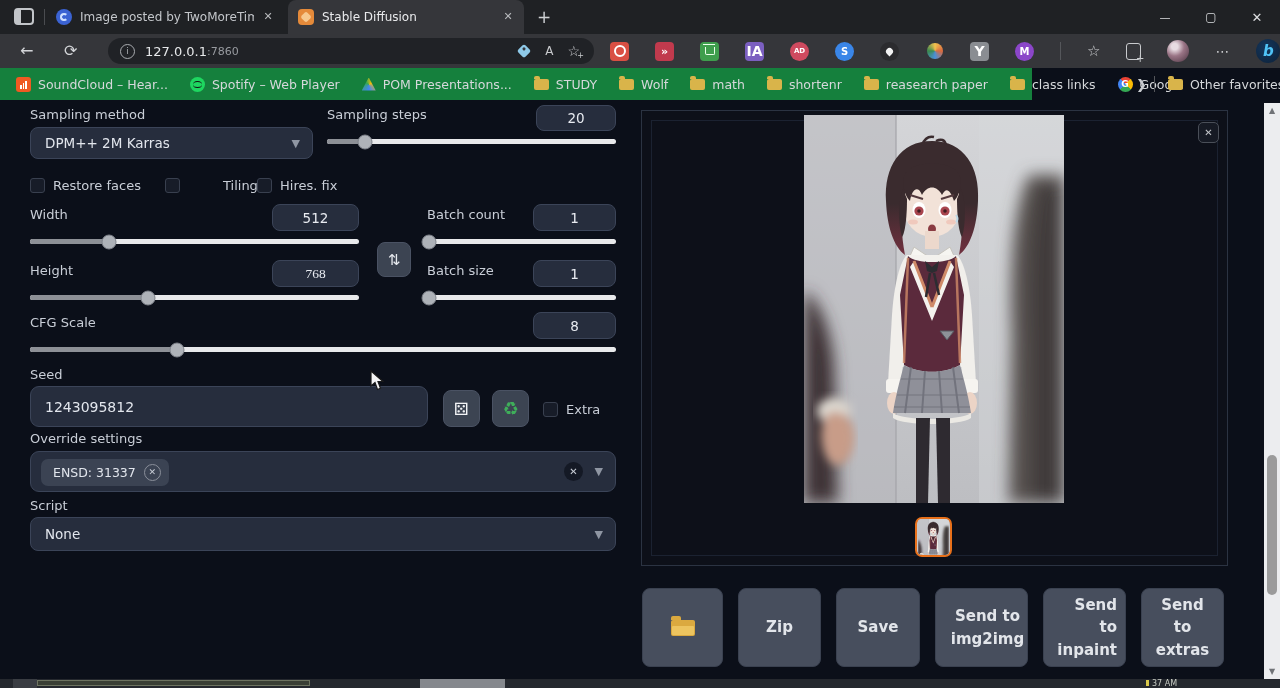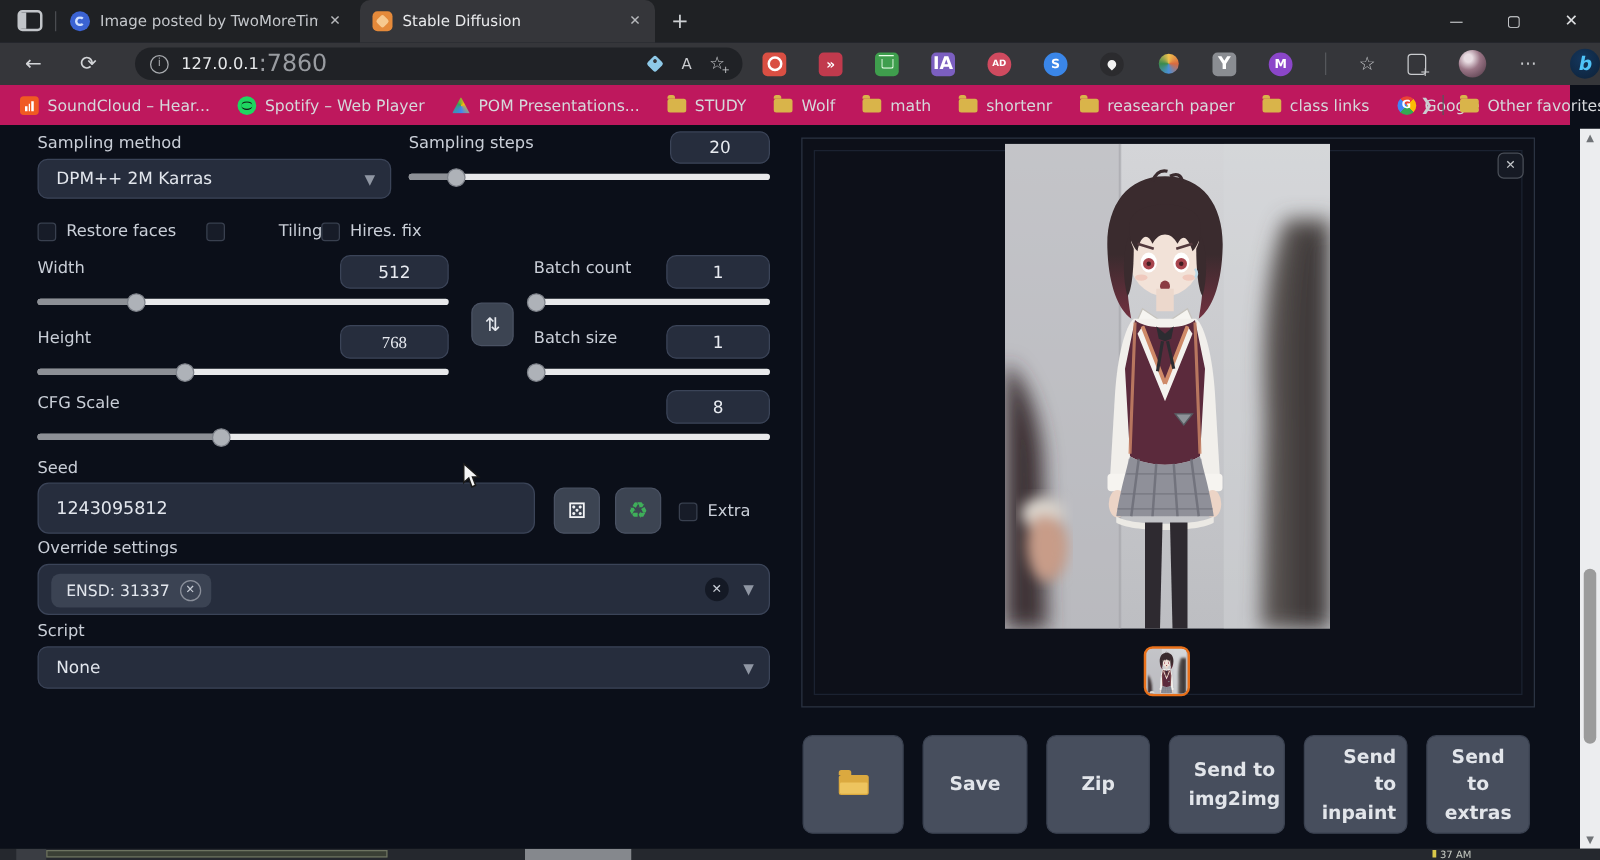--- a/index.html
+++ b/index.html
@@ -19,21 +19,21 @@
   .fav2{width:16px;height:16px;border-radius:4px;background:#e58a3a;margin-left:10px;position:relative;flex:none;}
   .fav2::after{content:'';position:absolute;inset:4px;background:#f7c98f;transform:rotate(45deg);border-radius:2px;}
   .tabclose{width:16px;height:16px;line-height:16px;text-align:center;font-size:11px;color:#b8babd;margin-right:8px;flex:none;border-radius:4px;}
   .newtab{position:absolute;left:534px;top:7px;width:20px;height:20px;color:#cdd0d3;font-size:17px;line-height:20px;text-align:center;}
   .winctl{position:absolute;top:0;width:46px;height:34px;display:flex;align-items:center;justify-content:center;color:#dcdee0;font-size:11px;}
 
   .toolbar{position:absolute;left:0;top:34px;width:1280px;height:34px;background:#35363a;}
   .navic{color:#d3d5d8;font-size:16px;}
   .addr{position:absolute;left:108px;top:38px;width:486px;height:26px;background:#202226;border-radius:13px;display:flex;align-items:center;color:#e6e8ea;}
   .addr .host{font-size:13px;}
-  .addr .port{font-size:19px;color:#989ba0;}
+  .addr .port{font-size:11px;color:#989ba0;}
   .infoicon{width:13px;height:13px;border:1px solid #a9acb0;border-radius:50%;font-size:9px;line-height:13px;text-align:center;color:#a9acb0;margin:0 10px 0 12px;flex:none;}
   .tagicon{width:10px;height:10px;background:#8ec9e8;border-radius:2px;transform:rotate(45deg);position:relative;flex:none;}
   .tagicon::after{content:'';position:absolute;width:3px;height:3px;background:#35363a;border-radius:50%;top:1.5px;left:1.5px;}
   .readaloud{color:#c9cbce;font-size:12px;flex:none;}
   .staradd{color:#c9cbce;font-size:14px;position:relative;flex:none;}
   .staradd i{position:absolute;right:-4px;bottom:-1px;font-style:normal;font-size:8px;}
   .extrow{position:absolute;left:610px;top:34px;height:34px;display:flex;align-items:center;gap:26px;}
   .ext{width:19px;height:19px;border-radius:4px;display:flex;align-items:center;justify-content:center;color:#fff;font-size:14px;font-weight:bold;flex:none;}
   .ring{width:8px;height:8px;border:2.2px solid #fff;border-radius:50%;}
   .trashg{width:8px;height:7px;border:1.4px solid #eaffea;border-top:none;border-radius:0 0 2px 2px;position:relative;}
@@ -41,21 +41,21 @@
   .ping{width:7px;height:7px;background:#f2f2f2;border-radius:50% 50% 50% 0;transform:rotate(-45deg);}
   .globeg{width:16px;height:16px;border-radius:50%;background:conic-gradient(#f2c14e,#d96a3f,#4a90d9,#3a8a4f,#f2c14e);}
   .vdiv{width:1px;height:18px;background:#55575b;}
   .star2{color:#c9cbce;font-size:15px;}
   .coll{width:13px;height:15px;border:1.6px solid #c9cbce;border-radius:3px;position:relative;color:#c9cbce;}
   .coll::after{content:'+';position:absolute;right:-4px;bottom:-5px;font-size:10px;}
   .avatar{width:22px;height:22px;border-radius:50%;background:radial-gradient(circle at 35% 30%,#e8dce2 15%,#9a7586 45%,#4a3340);}
   .dots{color:#c9cbce;font-size:14px;letter-spacing:1px;}
   .bing{width:24px;height:24px;border-radius:50%;background:radial-gradient(circle at 40% 35%,#14365c,#0d2138);display:flex;align-items:center;justify-content:center;color:#4fc3f7;font-weight:bold;font-style:italic;font-size:15px;}
 
-  .bookbar{position:absolute;left:0;top:68px;width:1256px;height:32px;background:#be185d;display:flex;align-items:center;color:#d6d8db;font-size:12.5px;}
+  .bookbar{position:absolute;left:0;top:68px;width:1032px;height:32px;background:#15803d;display:flex;align-items:center;color:#d6d8db;font-size:12.5px;}
   .bm{display:flex;align-items:center;gap:7px;margin-left:22px;white-space:nowrap;}
   .bm:first-child{margin-left:16px;}
   .folder-ic{width:15px;height:11px;background:#d9b44a;border-radius:2px;position:relative;flex:none;}
   .folder-ic::before{content:'';position:absolute;top:-3px;left:0;width:6px;height:3px;background:#d9b44a;border-radius:2px 2px 0 0;}
   .sc-ic{width:15px;height:15px;background:#f05a22;border-radius:3px;display:flex;align-items:flex-end;justify-content:center;gap:1px;padding-bottom:3px;box-sizing:border-box;flex:none;}
   .sc-ic b{width:1.6px;background:#fff;display:block;}
   .sp-ic{width:15px;height:15px;background:#1ed760;border-radius:50%;position:relative;flex:none;}
   .sp-ic::after{content:'';position:absolute;inset:4px 3px;border-top:1.6px solid #121212;border-bottom:1.6px solid #121212;border-radius:50%;}
   .dr-ic{width:14px;height:13px;background:conic-gradient(from 180deg,#4285f4,#34a853,#fbbc05,#4285f4);clip-path:polygon(50% 0,100% 100%,0 100%);flex:none;}
   .g-ic{width:15px;height:15px;border-radius:50%;background:conic-gradient(from -45deg,#ea4335 0 25%,#fbbc05 25% 50%,#34a853 50% 75%,#4285f4 75% 100%);display:flex;align-items:center;justify-content:center;color:#fff;font-size:9px;font-weight:bold;flex:none;}
@@ -385,22 +385,22 @@
   <div class="thumbbox">
     <svg width="31" height="36" viewBox="0 0 260 388" preserveAspectRatio="xMidYMin slice">
         <use href="#girlart"></use>
       </svg>
   </div>
 
   <div class="btnrow">
     <div class="gbtn" style="width:81px;">
         <span class="foldericon"></span>
       </div>
+    <div class="gbtn" style="width:83px;">Zip</div>
     <div class="gbtn" style="width:84px;">Save</div>
-    <div class="gbtn" style="width:83px;">Zip</div>
     <div class="gbtn" style="width:93px;padding-left:20px;">Send to img2img</div>
     <div class="gbtn" style="width:83px;text-align:right;">Send to inpaint</div>
     <div class="gbtn" style="width:83px;">Send to extras</div>
   </div>
 
   <div class="vscroll">
     <div class="varrow" style="top:0;">▲</div>
     <div class="vthumb" style="top:352px;height:140px;"></div>
     <div class="varrow" style="bottom:0;">▼</div>
   </div>

